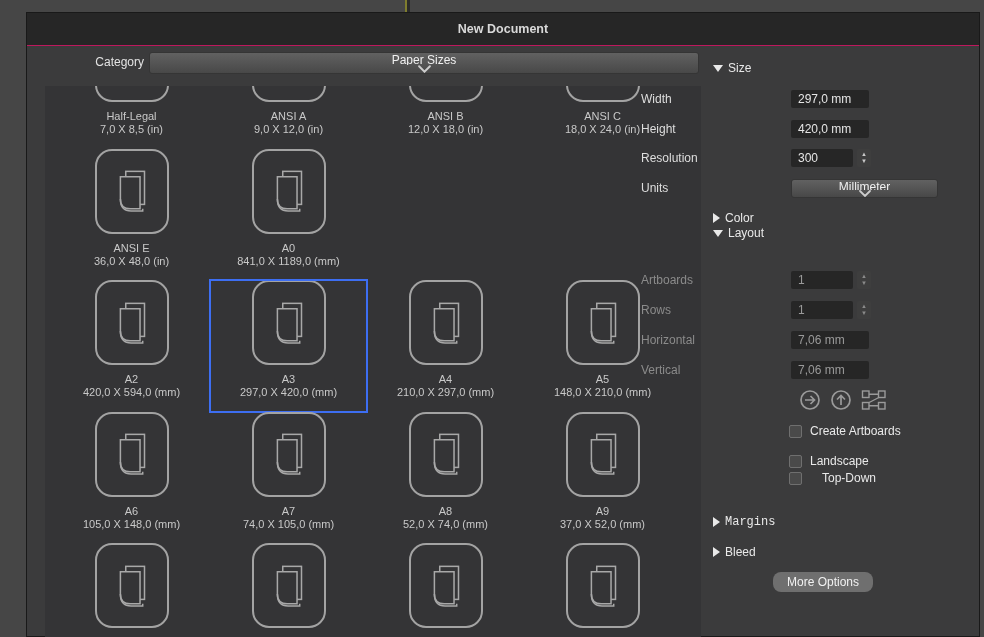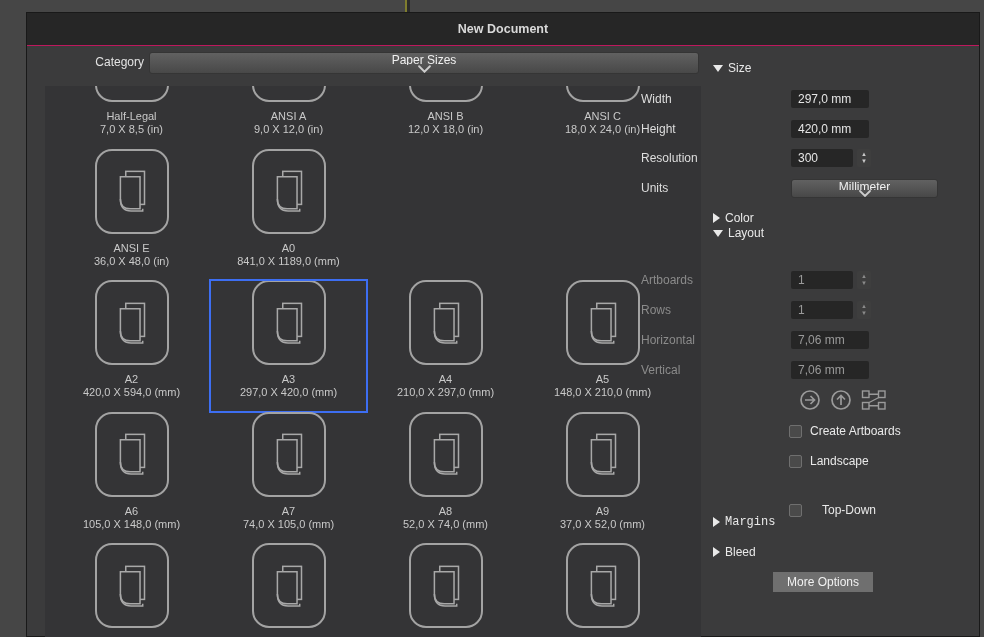--- a/index.html
+++ b/index.html
@@ -62,21 +62,21 @@
   .stepper.dim span { color:#8a8a8a; }
   .units-dd { position:absolute; left:90px; top:0; width:147px; height:19px; }
 
   .layout-icons { position:absolute; left:98px; display:flex; align-items:center; gap:9px; }
 
   .chkrow { position:absolute; left:88px; display:flex; align-items:center; gap:8px; height:14px; }
   .checkbox { width:13px; height:13px; background:#4a4a4a; border:1px solid #6f6f6f; border-radius:2px; }
   .chklabel { color:#e9e9e9; font-size:12px; }
 
   .more-btn { position:absolute; left:72px; width:100px; height:20px; background:#6f6f6f; border:none;
-              border-radius:0; color:#f1f1f1; font-size:12px; font-family:"Liberation Sans",sans-serif; }
+              border-radius:8px; color:#f1f1f1; font-size:12px; font-family:"Liberation Sans",sans-serif; }
 </style>
 </head>
 <body>
 
 <svg width="0" height="0" style="position:absolute">
   <defs>
     <symbol id="paperglyph" viewBox="0 0 44 56">
       <rect x="15" y="6" width="21" height="37" fill="#343436" stroke="#a8a8a8" stroke-width="1.7"></rect>
       <path d="M9 12 H31 V48 H20 C13 48 9 44 9 37 Z" fill="#343436" stroke="#a8a8a8" stroke-width="1.7"></path>
       <path d="M9 37 C9 46 13.5 50.5 21 50.5 L34 50.5 L34 48" fill="none" stroke="#a8a8a8" stroke-width="1.7"></path>
@@ -375,21 +375,21 @@
     </div>
 
     <div class="chkrow" style="top:371px;">
       <span class="checkbox"></span>
       <span class="chklabel">Create Artboards</span>
     </div>
     <div class="chkrow" style="top:401px;">
       <span class="checkbox"></span>
       <span class="chklabel">Landscape</span>
     </div>
-    <div class="chkrow" style="top:450px;gap:20px;">
+    <div class="chkrow" style="top:418px;gap:20px;">
       <span class="checkbox"></span>
       <span class="chklabel">Top-Down</span>
     </div>
 
     <div class="sec-header" style="top:462px;font-family:Liberation Mono, monospace;">
       <span class="tri-right"></span>
       <span class="txt">Margins</span>
     </div>
 
     <div class="sec-header" style="top:492px;">

